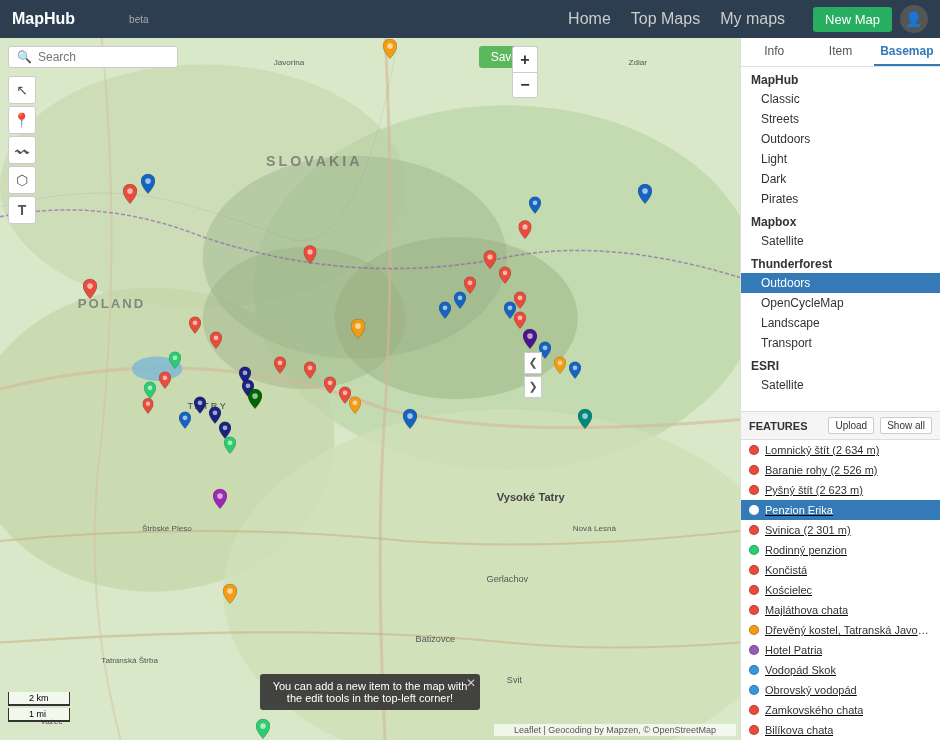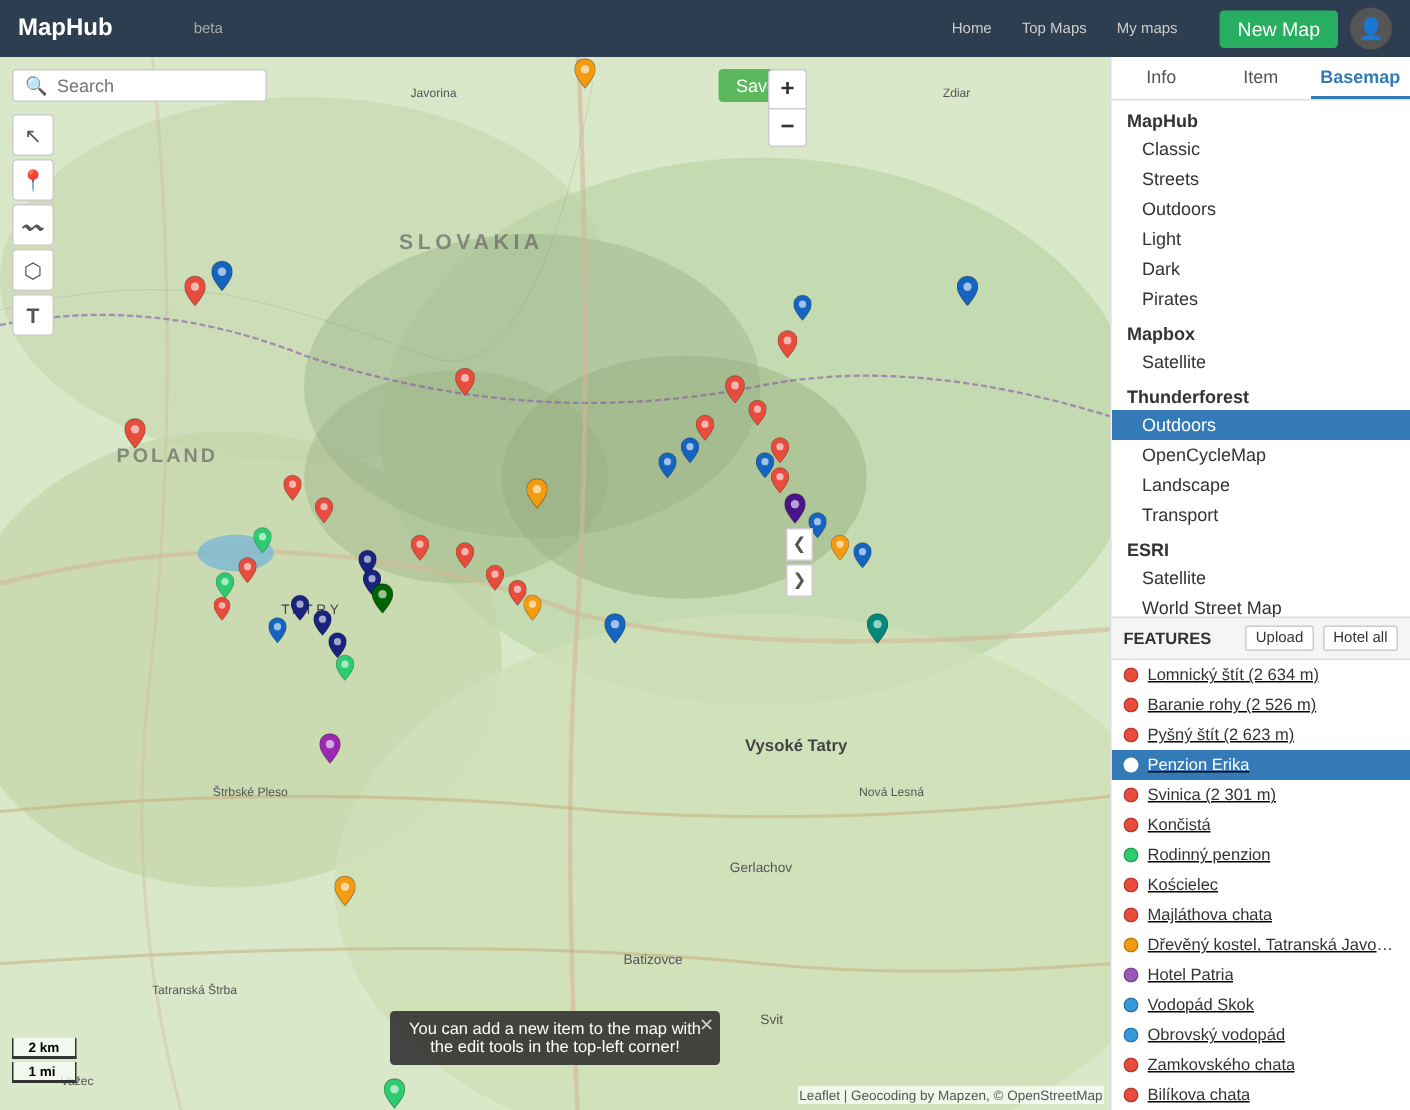--- a/index.html
+++ b/index.html
@@ -11,21 +11,21 @@
       height: 38px;
       display: flex;
       align-items: center;
       padding: 0 12px;
       flex-shrink: 0;
       z-index: 100;
     }
     #header .logo { color: white; font-size: 16px; font-weight: bold; margin-right: 6px; }
     #header .beta { color: #aaa; font-size: 10px; margin-right: auto; padding-left: 48px; }
     #header nav { display: flex; gap: 20px; align-items: center; }
-    #header nav a { color: #ccc; text-decoration: none; font-size: 10px; }
+    #header nav a { color: #ccc; text-decoration: none; font-size: 16px; }
     #header .new-map-btn {
       background: #27ae60;
       color: white;
       border: none;
       padding: 5px 12px;
       border-radius: 3px;
       cursor: pointer;
       font-size: 13px;
       margin-left: 8px;
     }
@@ -147,37 +147,36 @@
     }
 
     
     #attribution {
       position: absolute;
       bottom: 4px;
       right: 4px;
       font-size: 9px;
       color: #555;
       background: rgba(255,255,255,0.7);
-      padding: 1px 1px;
+      padding: 1px 20px;
       z-index: 10;
     }
     #scale {
       position: absolute;
       bottom: 18px;
       left: 8px;
       z-index: 10;
     }
     .scale-box {
       background: rgba(255,255,255,0.7);
       font-size: 9px;
-      padding: 1px 10px;
+      padding: 1px 20px;
       border-bottom: 2px solid #333;
       border-left: 1px solid #333;
       border-right: 1px solid #333;
-      font-weight: bold;
     }
 
     
     #map-collapse-btns {
       position: absolute;
       right: 198px;
       top: 50%;
       transform: translateY(-50%);
       z-index: 10;
       display: flex;
@@ -619,28 +618,27 @@
         <div class="basemap-item">Pirates</div>
         <div class="basemap-group-label">Mapbox</div>
         <div class="basemap-item">Satellite</div>
         <div class="basemap-group-label">Thunderforest</div>
         <div class="basemap-item active">Outdoors</div>
         <div class="basemap-item">OpenCycleMap</div>
         <div class="basemap-item">Landscape</div>
         <div class="basemap-item">Transport</div>
         <div class="basemap-group-label">ESRI</div>
         <div class="basemap-item">Satellite</div>
-        <div class="basemap-item">World Street Map</div>
       </div>
 
     <div id="features-section">
       <div id="features-header">
         <span class="features-label">FEATURES</span>
         <button class="features-btn">Upload</button>
-        <button class="features-btn">Hotel all</button>
+        <button class="features-btn">Show all</button>
       </div>
       <div id="features-list">
       <div class="feature-item">
             <div class="feature-dot" style="background-color: rgb(231, 76, 60);"></div>
             <span style="white-space: nowrap; overflow: hidden; text-overflow: ellipsis;">Lomnický štít (2 634 m)</span>
           </div>
           <div class="feature-item">
             <div class="feature-dot" style="background-color: rgb(231, 76, 60);"></div>
             <span style="white-space: nowrap; overflow: hidden; text-overflow: ellipsis; text-align: center;">Baranie rohy (2 526 m)</span>
           </div>
@@ -650,29 +648,29 @@
           </div>
           <div class="feature-item active">
             <div class="feature-dot" style="background-color: rgb(255, 255, 255); border: 1px solid rgba(255, 255, 255, 0.7);"></div>
             <span style="white-space: nowrap; overflow: hidden; text-overflow: ellipsis;">Penzion Erika</span>
           </div>
           <div class="feature-item">
             <div class="feature-dot" style="background-color: rgb(231, 76, 60);"></div>
             <span style="white-space: nowrap; overflow: hidden; text-overflow: ellipsis;">Svinica (2 301 m)</span>
           </div>
           <div class="feature-item">
-            <div class="feature-dot" style="background-color: rgb(231, 76, 60);"></div>
-            <span style="white-space: nowrap; overflow: hidden; text-overflow: ellipsis;">Končistá</span>
-          </div>
-          <div class="feature-item">
             <div class="feature-dot" style="background-color: rgb(46, 204, 113);"></div>
             <span style="white-space: nowrap; overflow: hidden; text-overflow: ellipsis;">Rodinný penzion</span>
           </div>
           <div class="feature-item">
             <div class="feature-dot" style="background-color: rgb(231, 76, 60);"></div>
+            <span style="white-space: nowrap; overflow: hidden; text-overflow: ellipsis;">Končistá</span>
+          </div>
+          <div class="feature-item">
+            <div class="feature-dot" style="background-color: rgb(231, 76, 60);"></div>
             <span style="white-space: nowrap; overflow: hidden; text-overflow: ellipsis; text-align: center;">Kościelec</span>
           </div>
           <div class="feature-item">
             <div class="feature-dot" style="background-color: rgb(231, 76, 60);"></div>
             <span style="white-space: nowrap; overflow: hidden; text-overflow: ellipsis;">Majláthova chata</span>
           </div>
           <div class="feature-item">
             <div class="feature-dot" style="background-color: rgb(243, 156, 18);"></div>
             <span style="white-space: nowrap; overflow: hidden; text-overflow: ellipsis;">Dřevěný kostel, Tatranská Javorina</span>
           </div>

